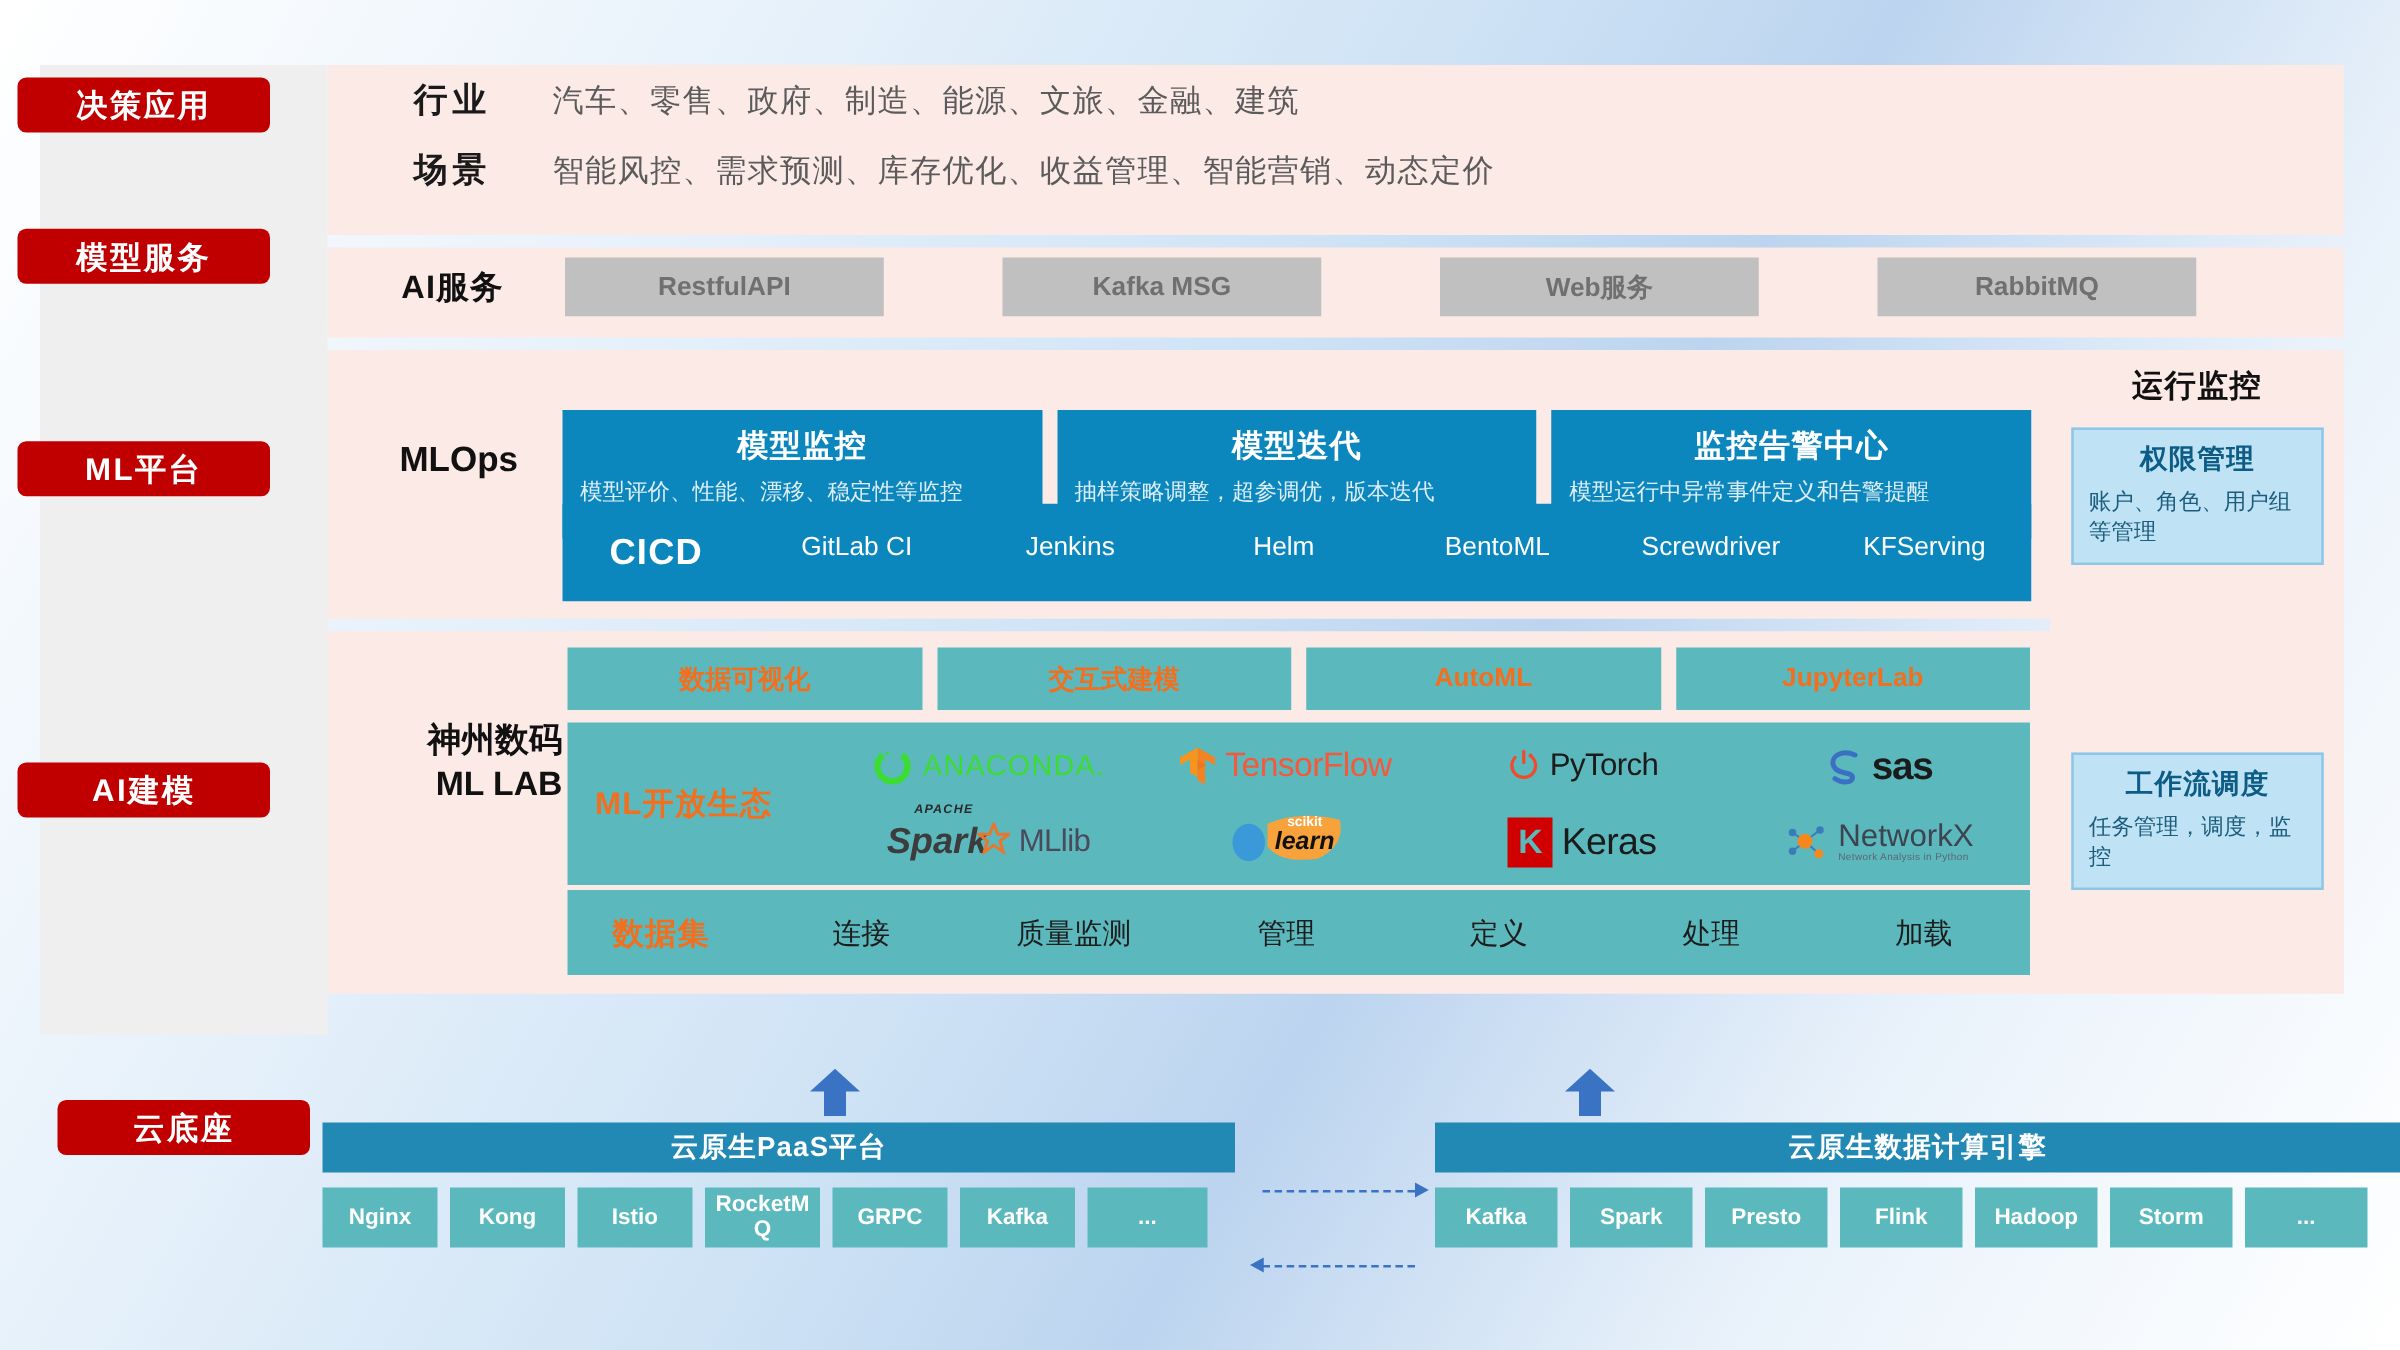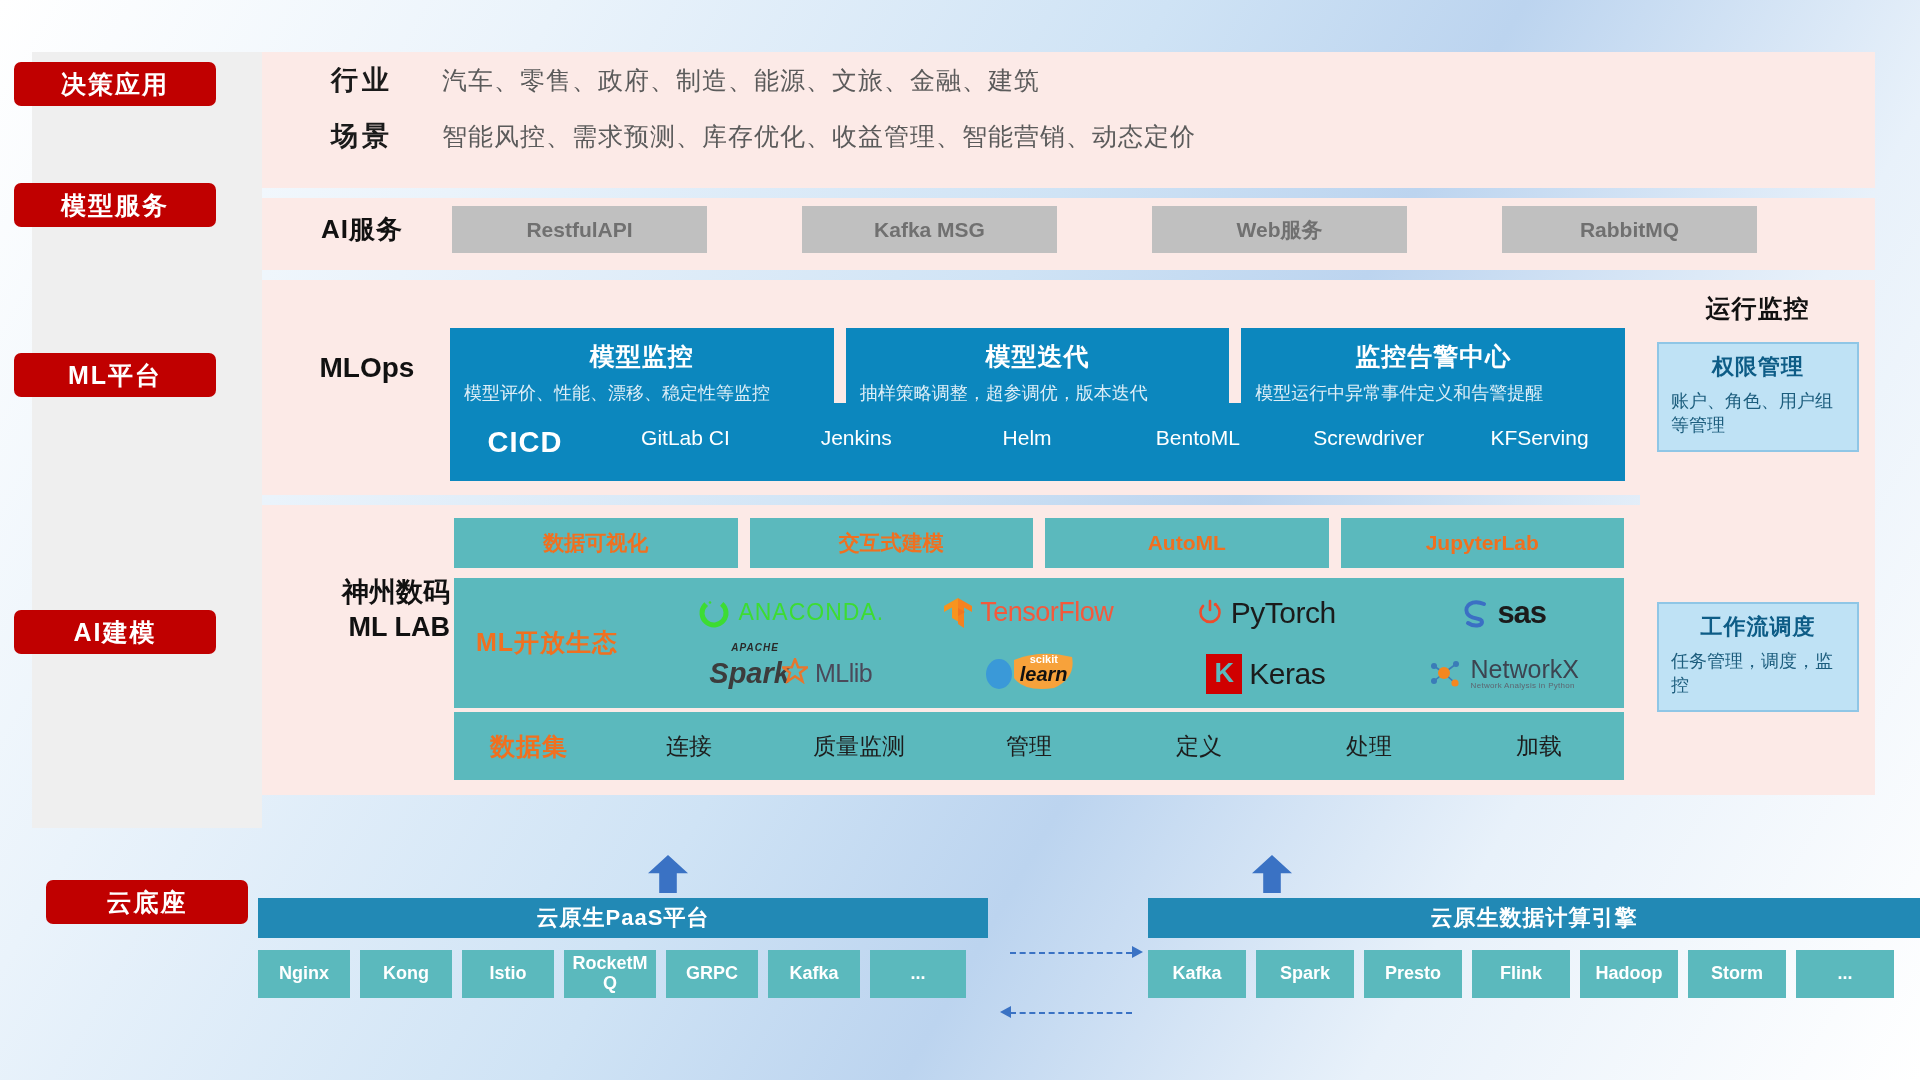--- a/index.html
+++ b/index.html
@@ -351,21 +351,21 @@
         </svg>
         <span class="logo-txt" style="color:#f4593c;">TensorFlow</span>
       </div>
 
       <div class="logo">
         <svg width="28" height="32" viewBox="0 0 28 32">
           <path d="M14 4 V13" stroke="#ee4c2c" stroke-width="2.6" fill="none" stroke-linecap="round"></path>
           <path d="M7 9 A9.5 9.5 0 1 0 21 9" stroke="#ee4c2c" stroke-width="2.6" fill="none" stroke-linecap="round"></path>
           <circle cx="19.5" cy="7.5" r="1.7" fill="#ee4c2c"></circle>
         </svg>
-        <span class="logo-txt" style="color:#1b1b1b;font-size:30px;">PyTorch</span>
+        <span class="logo-txt" style="color:#1b1b1b;font-size:25px;">PyTorch</span>
       </div>
 
       <div class="logo">
         <svg width="30" height="32" viewBox="0 0 30 32">
           <path d="M24 7 C12 2 4 9 7 16 C10 23 22 20 22 25 C22 29 14 30 8 26" stroke="#3b6fc4" stroke-width="4" fill="none" stroke-linecap="round"></path>
         </svg>
         <span class="logo-txt" style="color:#1b1b1b;font-size:31px;font-weight:bold;letter-spacing:-1px;">sas</span>
       </div>
 
       <div class="logo">

